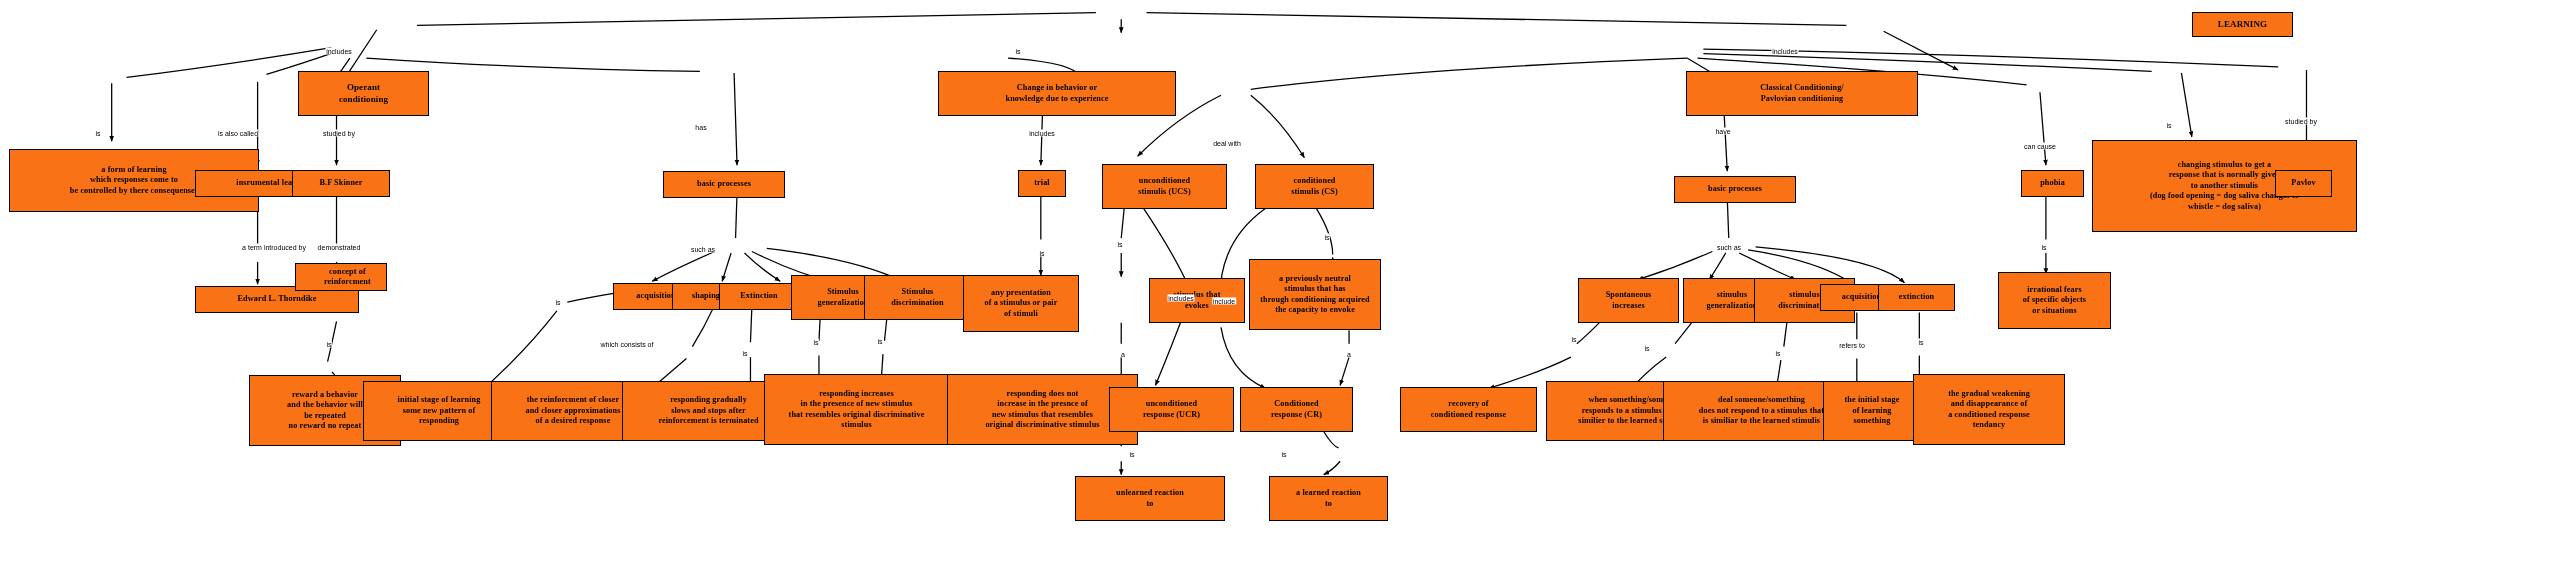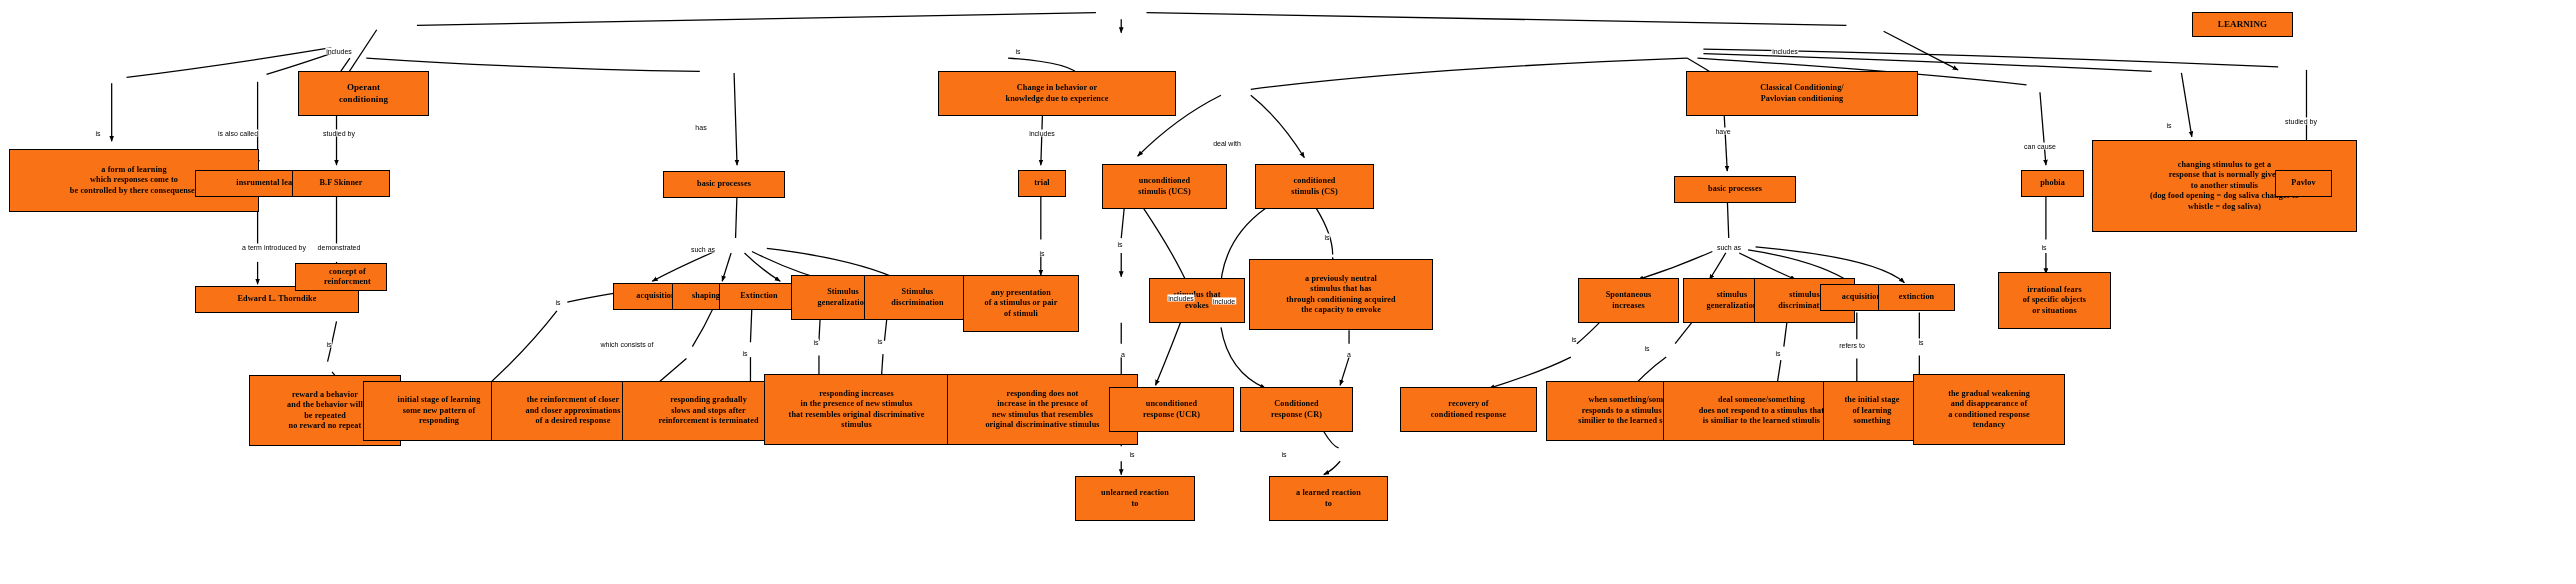--- a/index.html
+++ b/index.html
@@ -225,21 +225,21 @@
       <div class="node" style="left: 719px; top: 283px; width: 80px; height: 27px;">Extinction</div>
       <div class="node" style="left: 791px; top: 275px; width: 104px; height: 45px;">Stimulus
 generalization</div>
       <div class="node" style="left: 864px; top: 275px; width: 107px; height: 45px;">Stimulus
 discrimination</div>
       <div class="node" style="left: 963px; top: 275px; width: 116px; height: 57px;">any presentation
 of a stimulus or pair
 of stimuli</div>
       <div class="node" style="left: 1149px; top: 278px; width: 96px; height: 45px;">stimulus that
 evokes</div>
-      <div class="node" style="left: 1249px; top: 259px; width: 184px; height: 71px;">a previously neutral
+      <div class="node" style="left: 1249px; top: 259px; width: 132px; height: 71px;">a previously neutral
 stimulus that has
 through conditioning acquired
 the capacity to envoke</div>
       <div class="node" style="left: 1578px; top: 278px; width: 101px; height: 45px;">Spontaneous
 increases</div>
       <div class="node" style="left: 1683px; top: 278px; width: 98px; height: 45px;">stimulus
 generalization</div>
       <div class="node" style="left: 1754px; top: 278px; width: 101px; height: 45px;">stimulus
 discrimination</div>
       <div class="node" style="left: 1820px; top: 284px; width: 83px; height: 27px;">acquisition</div>
@@ -280,21 +280,21 @@
       <div class="node" style="left: 1663px; top: 381px; width: 197px; height: 60px;">deal someone/something
 does not respond to a stimulus that
 is similiar to the learned stimulis</div>
       <div class="node" style="left: 1823px; top: 381px; width: 98px; height: 60px;">the initial stage
 of learning
 something</div>
       <div class="node" style="left: 1913px; top: 374px; width: 152px; height: 71px;">the gradual weakening
 and disappearance of
 a conditioned response
 tendancy</div>
-      <div class="node" style="left: 1075px; top: 476px; width: 120px; height: 45px;">unlearned reaction
+      <div class="node" style="left: 1075px; top: 476px; width: 150px; height: 45px;">unlearned reaction
 to</div>
       <div class="node" style="left: 1269px; top: 476px; width: 119px; height: 45px;">a learned reaction
 to</div>
     </div>
   <div id="label-layer">
       <div class="edge-label" style="left: 339px; top: 51px;">includes</div>
       <div class="edge-label" style="left: 1018px; top: 51px;">is</div>
       <div class="edge-label" style="left: 1785px; top: 51px;">includes</div>
       <div class="edge-label" style="left: 98px; top: 133px;">is</div>
       <div class="edge-label" style="left: 238px; top: 133px;">is also called</div>

